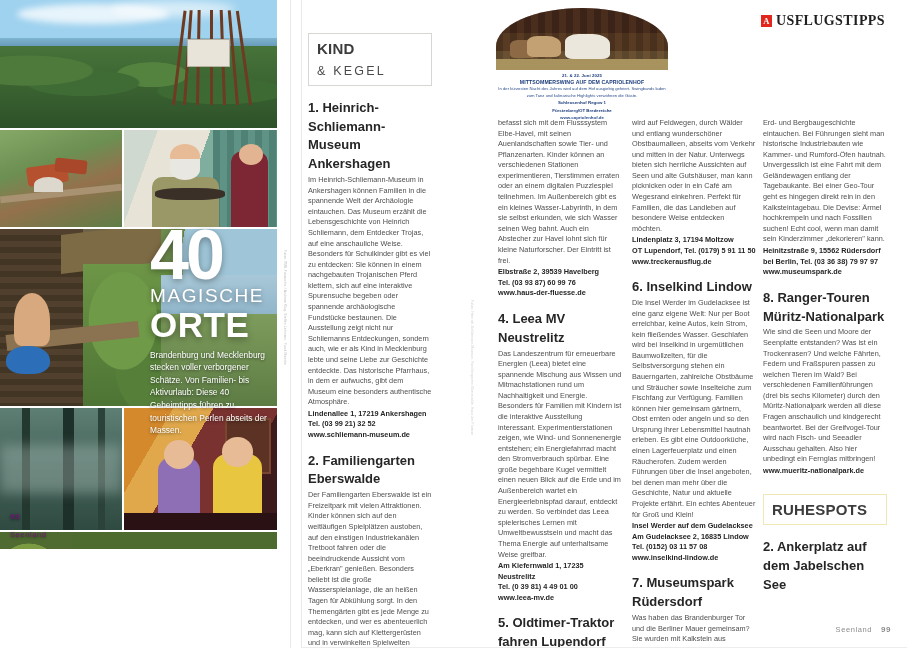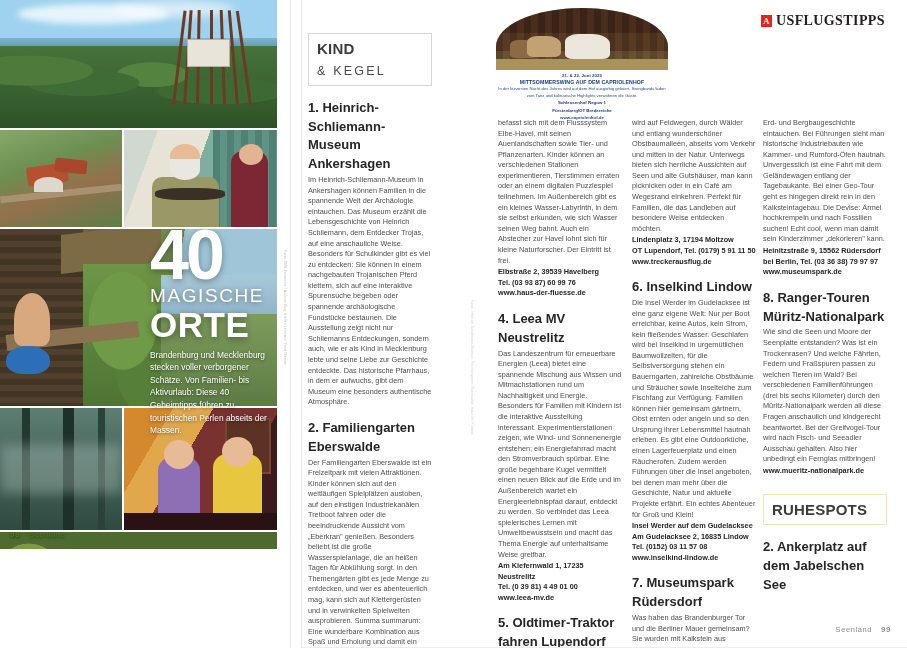--- a/index.html
+++ b/index.html
@@ -102,21 +102,21 @@
   
   .ph7 { left:0; top:532px; width:277px; height:116px;
          background:linear-gradient(#4e6b2f 0 18%, #6d8a3e 18% 34%, #46603a 34% 60%, #33502f 60% 100%); }
   .ph7 .water{position:absolute;left:0;top:42%;width:100%;height:58%;
      background:linear-gradient(#59724a,#3d5c3a);}
   .ph7 .ripple{position:absolute;left:10%;top:58%;width:70%;height:6%;background:rgba(215,230,215,.4);border-radius:50%;filter:blur(2px);}
   .ph7 .canoe{position:absolute;left:22%;top:30%;width:54%;height:16%;background:#8fae5f;border-radius:50%/70%;}
   .ph7 .moss{position:absolute;left:0;top:0;width:26%;height:70%;background:radial-gradient(ellipse at 40% 50%,#7b9a41 0 50%,transparent 51%),#4f6b32;}
 
   .left-footer { position:absolute; left:10px; bottom:10px; z-index:5; display:flex; gap:9px;
-                 align-items:baseline; color:#4d7c0f; text-shadow:0 1px 3px rgba(0,0,0,.6); }
+                 align-items:baseline; color:#701a75; text-shadow:0 1px 3px rgba(0,0,0,.6);flex-direction:column; }
   .left-footer .pg { font-size:8px; font-weight:700; letter-spacing:.5px; }
   .left-footer .mag { font-size:7.5px; letter-spacing:.6px; }
 
   .credit-left { position:absolute; right:3px; top:250px; font-size:3.2px; color:#b9b9b9;
                  writing-mode:vertical-rl; letter-spacing:.2px; white-space:nowrap; }
 
   
   .gutter { width:12px; height:648px; background:#fff;
             border-left:1px solid #e9e9e9; border-right:1px solid #e9e9e9; }
 
@@ -299,20 +299,23 @@
       <div class="col c1">
         <div class="sec-head">
           <div class="l1">KIND</div>
           <div class="l2">&amp; KEGEL</div>
         </div>
 
         <div class="entry">
           <h3 style="white-space:pre-line">1. Heinrich-Schliemann-
 Museum Ankershagen</h3>
           <p>Im Heinrich-Schliemann-Museum in Ankershagen können Familien in die spannende Welt der Archäologie eintauchen. Das Museum erzählt die Lebensgeschichte von Heinrich Schliemann, dem Entdecker Trojas, auf eine anschauliche Weise. Besonders für Schulkinder gibt es viel zu entdecken: Sie können in einem nachgebauten Trojanischen Pferd klettern, sich auf eine interaktive Spurensuche begeben oder spannende archäologische Fundstücke bestaunen. Die Ausstellung zeigt nicht nur Schliemanns Entdeckungen, sondern auch, wie er als Kind in Mecklenburg lebte und seine Liebe zur Geschichte entdeckte. Das historische Pfarrhaus, in dem er aufwuchs, gibt dem Museum eine besonders authentische Atmosphäre.</p>
+          <div class="contact" style="white-space:pre-line">Lindenallee 1, 17219 Ankershagen
+Tel. (03 99 21) 32 52
+www.schliemann-museum.de</div>
         </div>
 
         <div class="entry">
           <h3 style="white-space:pre-line">2. Familiengarten Eberswalde</h3>
           <p>Der Familiengarten Eberswalde ist ein Freizeitpark mit vielen Attraktionen. Kinder können sich auf den weitläufigen Spielplätzen austoben, auf den einstigen Industriekanälen Tretboot fahren oder die beeindruckende Aussicht vom „Eberkran" genießen. Besonders beliebt ist die große Wasserspielanlage, die an heißen Tagen für Abkühlung sorgt. In den Themengärten gibt es jede Menge zu entdecken, und wer es abenteuerlich mag, kann sich auf Klettergerüsten und in verwinkelten Spielwelten ausprobieren. Summa summarum: Eine wunderbare Kombination aus Spaß und Erholung und damit ein ideales Ziel für einen abwechslungsreichen Tagesausflug.</p>
           <div class="contact" style="white-space:pre-line">Am alten Walzwerk 1
 16227 Eberswalde
 Tel. (0 33 34) 38 49 10
 www.familiengarten-eberswalde.de</div>
         </div>

